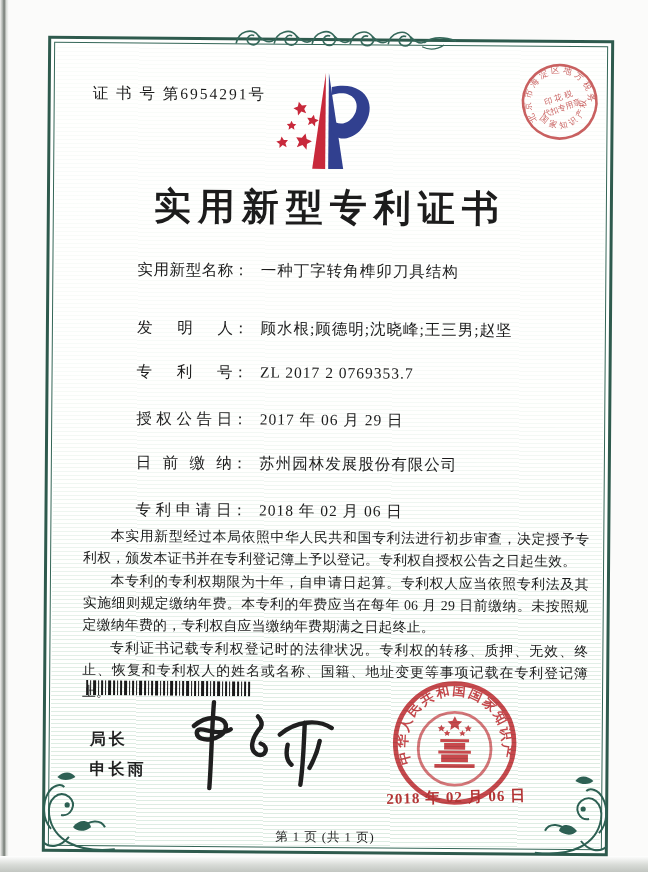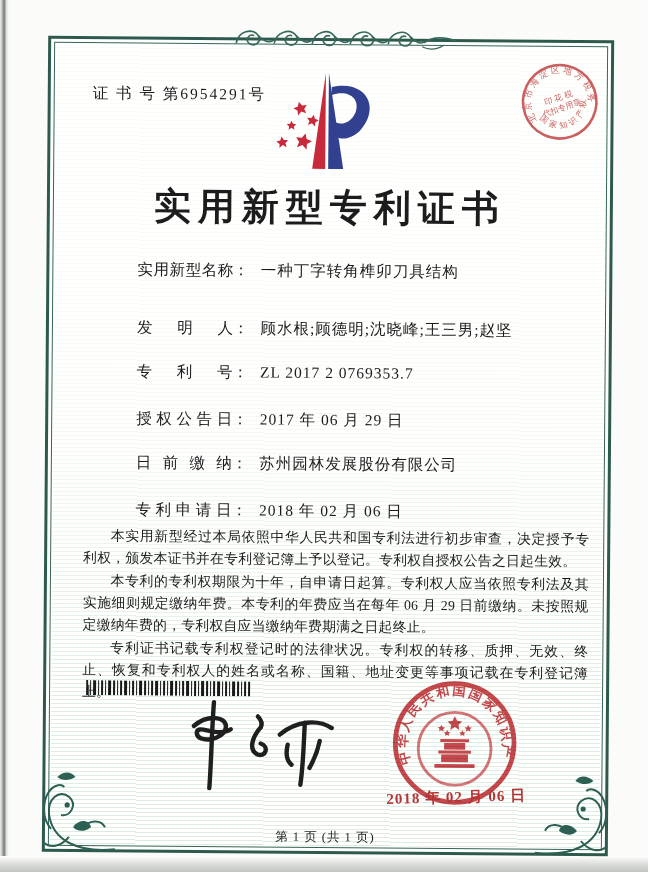--- a/index.html
+++ b/index.html
@@ -170,20 +170,24 @@
         <rect x="139" width="2" height="15"></rect>
           <rect x="143" width="1" height="15"></rect>
           <rect x="146" width="3" height="15"></rect>
         <rect x="151" width="2" height="15"></rect>
           <rect x="155" width="1" height="15"></rect>
           <rect x="158" width="2" height="15"></rect>
         <rect x="162" width="2" height="15"></rect>
       </g>
     </svg>
 
+    <div class="abs official">
+      <div>局长</div>
+      <div>申长雨</div>
+    </div>
 
     <svg class="abs signature" viewBox="0 0 170 100">
       <g stroke="#1f1f1f" stroke-width="4.4" fill="none" stroke-linecap="round" stroke-linejoin="round">
         <path d="M30,6 C28,32 28,62 26,92"></path>
         <path d="M10,30 C24,18 44,20 42,32 C40,44 14,48 13,37 C13,27 34,42 47,33"></path>
         <path d="M74,20 C78,24 79,27 77,31"></path>
         <path d="M76,32 C68,42 65,54 74,58 C82,61 86,50 77,47"></path>
         <path d="M96,38 C112,24 134,22 148,31"></path>
         <path d="M121,26 C120,46 120,66 117,88"></path>
         <path d="M104,48 C102,57 103,64 108,68"></path>

